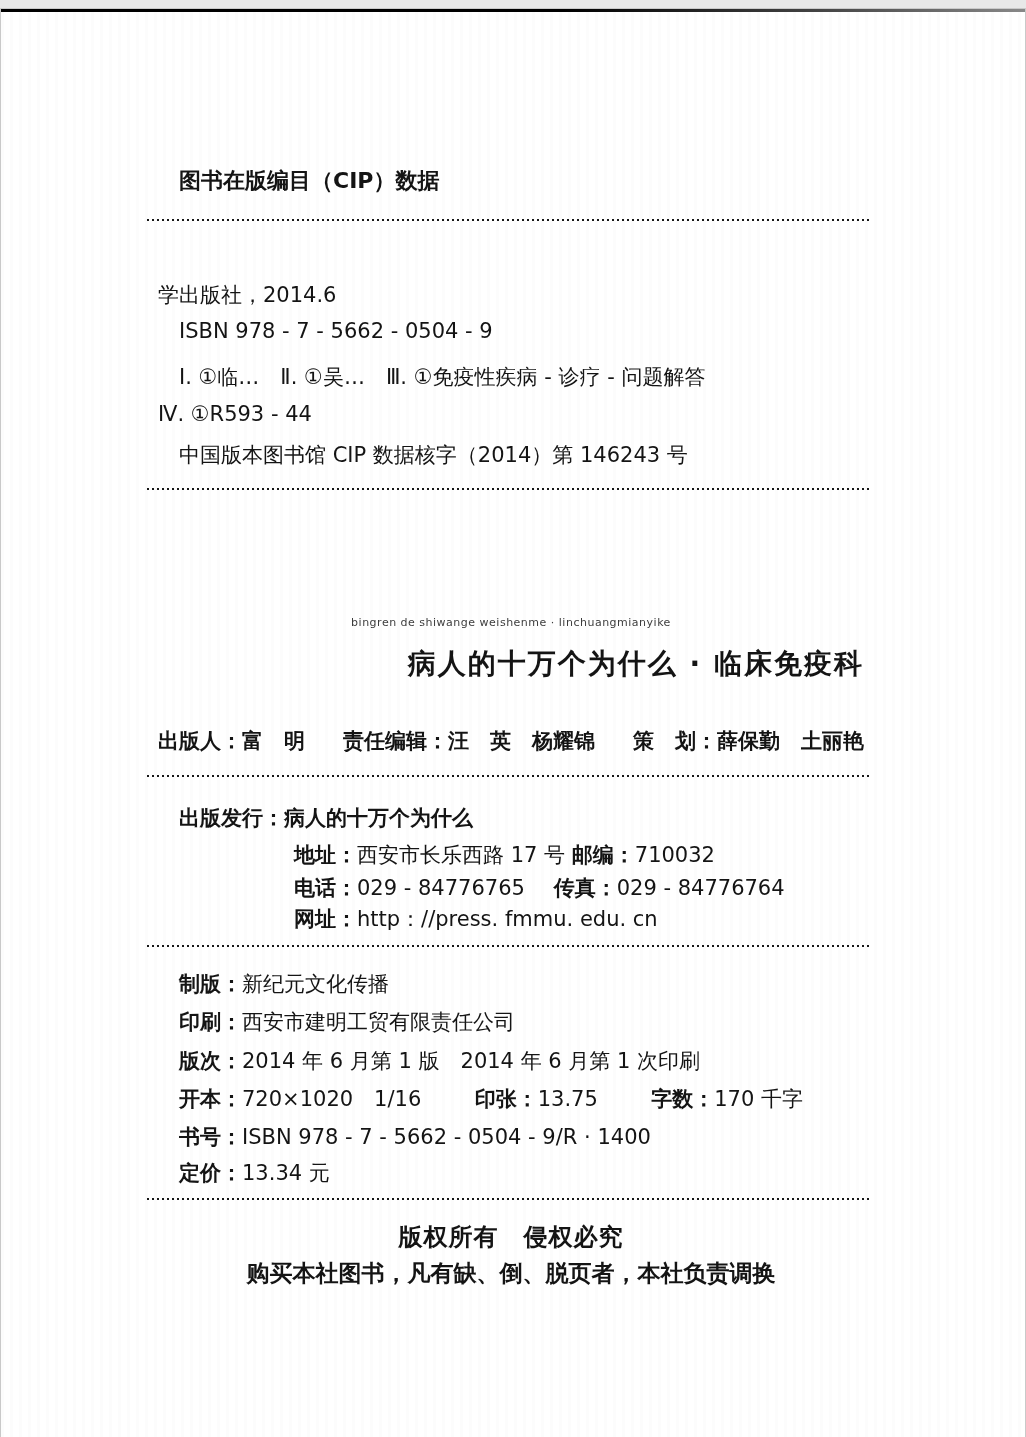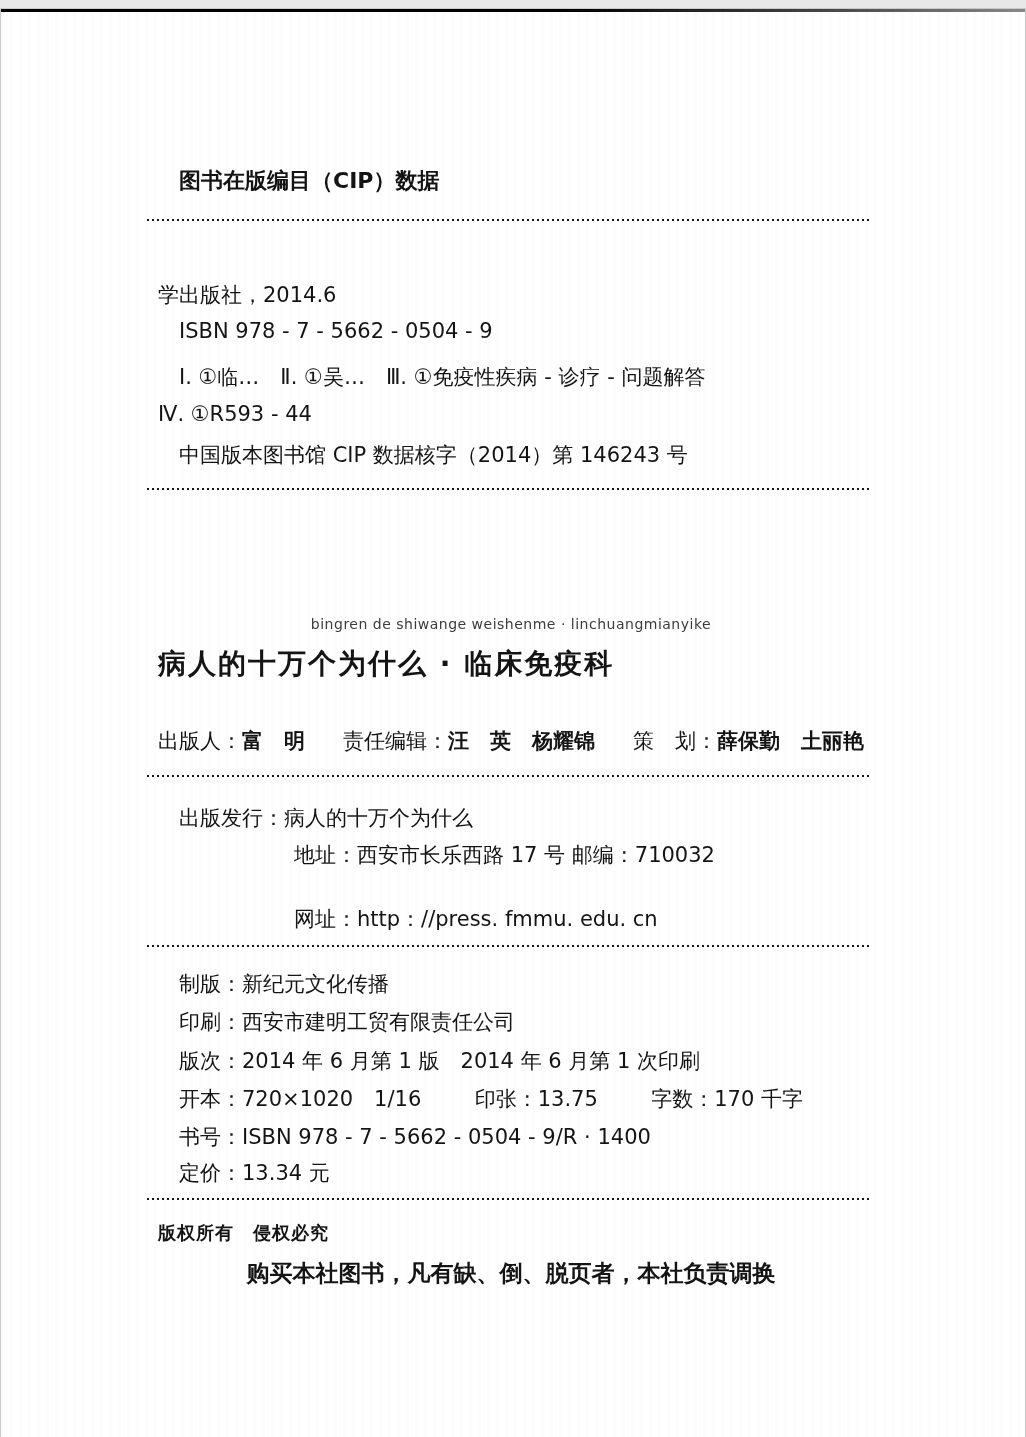--- a/index.html
+++ b/index.html
@@ -19,31 +19,31 @@
   .top-edge {
     position:absolute; top:0; left:0; width:100%; height:3px;
     background:linear-gradient(90deg,#000 0%,#000 55%,#444 80%,#888 100%);
   }
   .line {
     position:absolute; left:157px; width:706px;
     font-size:21px; line-height:1.25; white-space:nowrap;
   }
   .ind  { padding-left:21px; box-sizing:border-box; }
   .ind2 { padding-left:136px; box-sizing:border-box; }
-  .line b { font-weight:400;text-align:center; }
+  .line b { font-weight:700;text-align:center; }
   .rule {
     position:absolute; left:146px; width:722px; height:2px;
     background:repeating-linear-gradient(90deg,#161616 0 2px, transparent 2px 5px);
   }
   .heading { font-weight:700; font-size:22px; }
-  .pinyin  { text-align:center; font-size:14px; color:#3c3c3c; letter-spacing:0.5px; }
-  .booktitle { text-align:left; font-size:28px; font-weight:700; letter-spacing:2px; }
+  .pinyin  { text-align:center; font-size:11px; color:#3c3c3c; letter-spacing:0.5px; }
+  .booktitle { text-align:right; font-size:28px; font-weight:700; letter-spacing:2px; }
   .staff { display:flex; justify-content:space-between; font-weight:700; }
   .pairw { display:inline-block; min-width:253px; }
-  .notice { text-align:left; font-size:18px; font-weight:700; letter-spacing:1px; }
+  .notice { text-align:center; font-size:24px; font-weight:700; letter-spacing:1px; }
   .exchange { text-align:center; font-size:23px; font-weight:600; }
 </style>
 </head>
 <body>
 
 <div class="page">
 
   <div class="top-edge"></div>
 
   <div class="line ind heading" style="top:158px">图书在版编目（CIP）数据</div>
@@ -72,20 +72,24 @@
 
   <div class="rule" style="top:766px"></div>
 
   <div class="line ind" style="top:796px">
     <b>出版发行：</b><b>病人的十万个为什么</b>
   </div>
   <div class="line ind2" style="top:833px">
     <span class="pairw"><b>地址：</b><span>西安市长乐西路 17 号</span></span>
     <span><b>邮编：</b><span>710032</span></span>
   </div>
+  <div class="line ind2" style="top:866px">
+    <span class="pairw"><b>电话：</b><span>029 - 84776765</span></span>
+    <span><b>传真：</b><span>029 - 84776764</span></span>
+  </div>
   <div class="line ind2" style="top:897px">
     <b>网址：</b><span>http：//press. fmmu. edu. cn</span>
   </div>
 
   <div class="rule" style="top:936px"></div>
 
   <div class="line ind" style="top:962px">
     <b>制版：</b><span>新纪元文化传播</span>
   </div>
   <div class="line ind" style="top:1000px">

